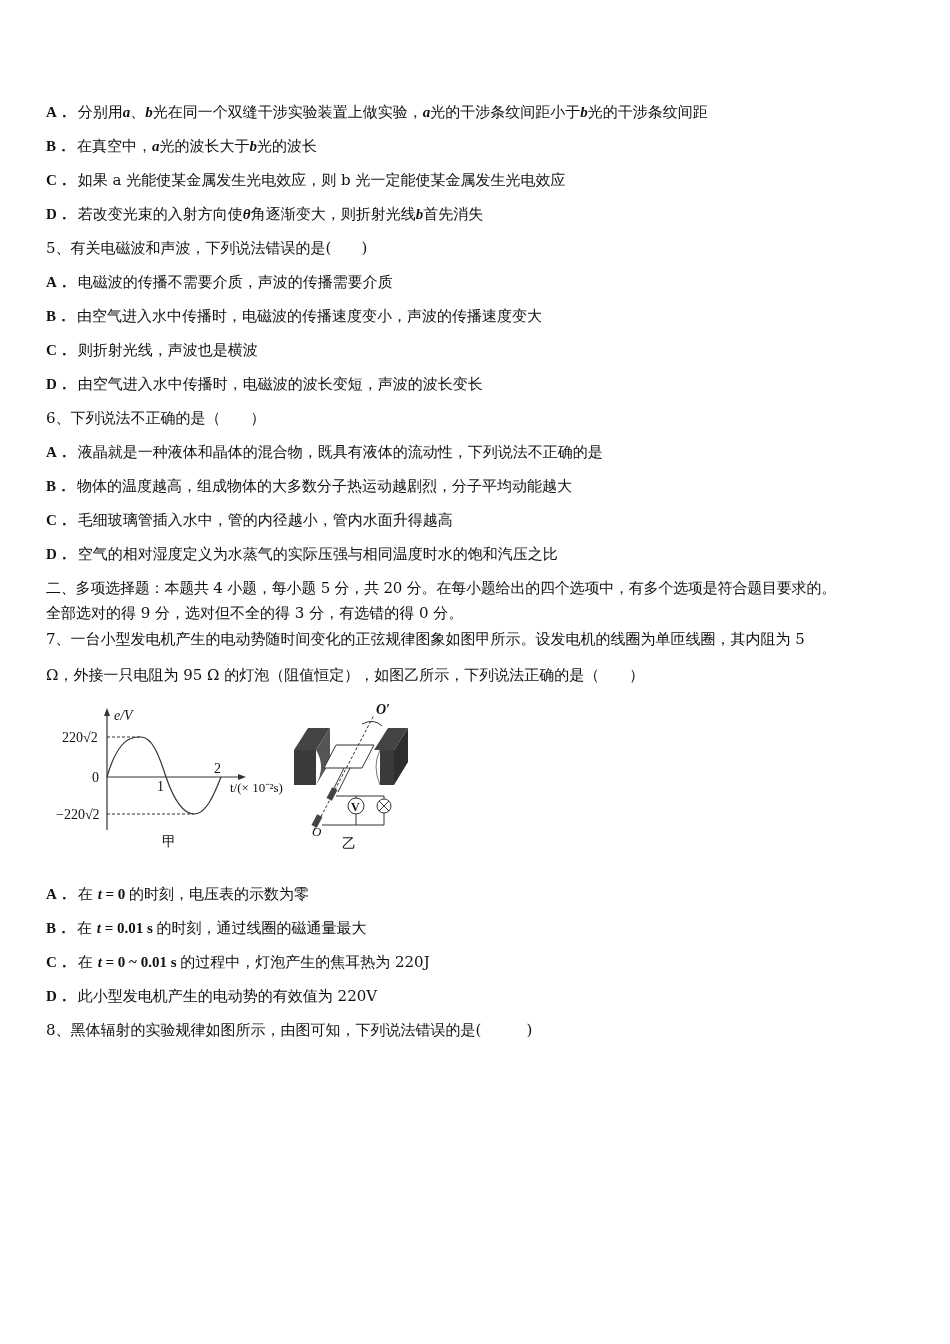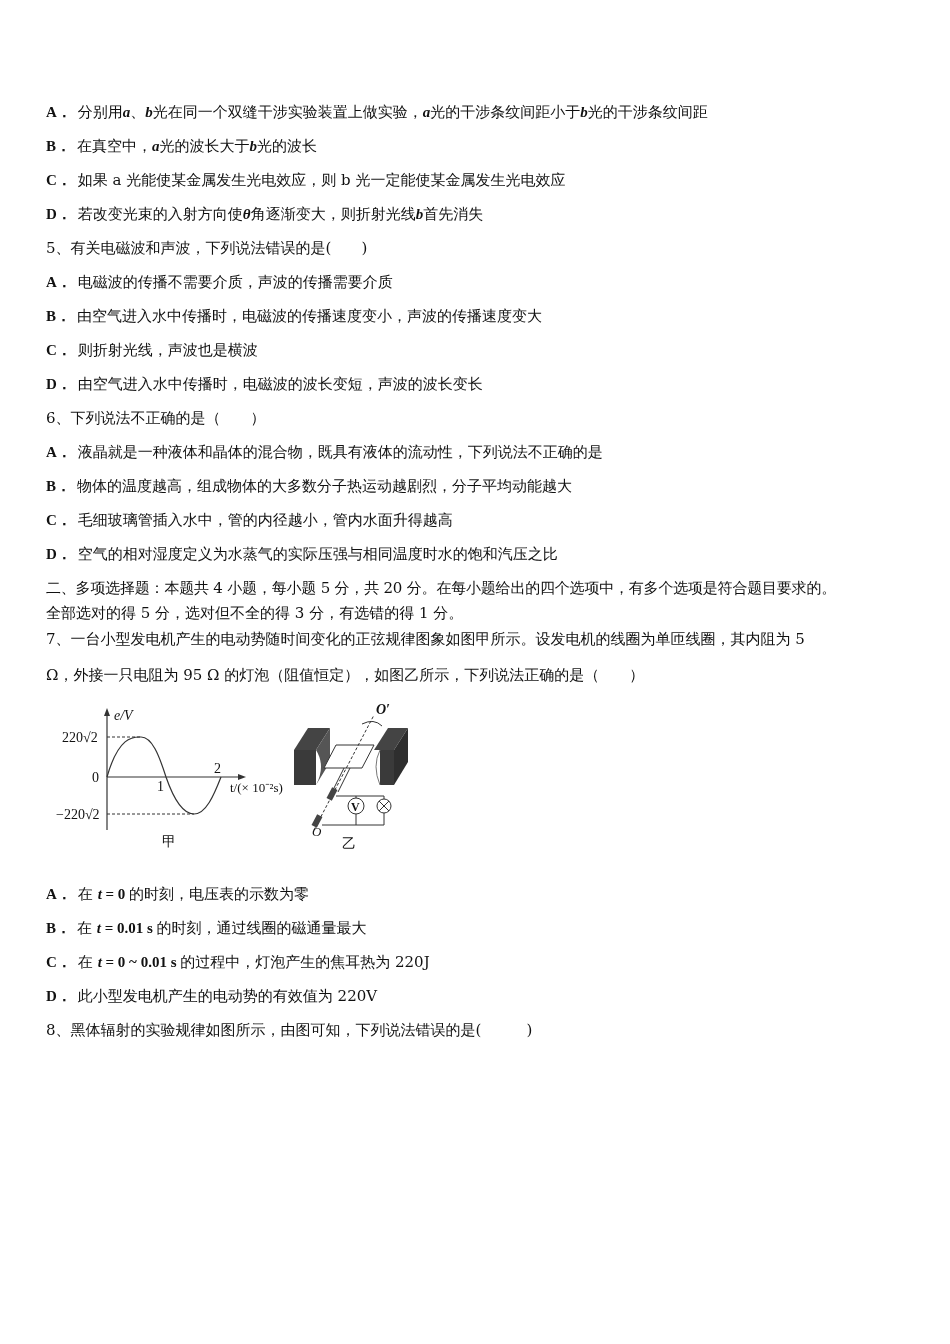--- a/index.html
+++ b/index.html
@@ -33,21 +33,21 @@
 <div class="line" style="top:340px"><span class="opt">C．</span><span>则折射光线，声波也是横波</span></div>
 <div class="line" style="top:374px"><span class="opt">D．</span><span>由空气进入水中传播时，电磁波的波长变短，声波的波长变长</span></div>
 
 <div class="line" style="top:408px">6、下列说法不正确的是（　　）</div>
 <div class="line" style="top:442px"><span class="opt">A．</span><span>液晶就是一种液体和晶体的混合物，既具有液体的流动性，下列说法不正确的是</span></div>
 <div class="line" style="top:476px"><span class="opt">B．</span><span>物体的温度越高，组成物体的大多数分子热运动越剧烈，分子平均动能越大</span></div>
 <div class="line" style="top:510px"><span class="opt">C．</span><span>毛细玻璃管插入水中，管的内径越小，管内水面升得越高</span></div>
 <div class="line" style="top:544px"><span class="opt">D．</span><span>空气的相对湿度定义为水蒸气的实际压强与相同温度时水的饱和汽压之比</span></div>
 
 <div class="line" style="top:578px;letter-spacing:-0.2px">二、多项选择题：本题共 4 小题，每小题 5 分，共 20 分。在每小题给出的四个选项中，有多个选项是符合题目要求的。</div>
-<div class="line" style="top:603px">全部选对的得 5 分，选对但不全的得 3 分，有选错的得 1 分。</div>
+<div class="line" style="top:603px">全部选对的得 9 分，选对但不全的得 3 分，有选错的得 0 分。</div>
 
 <div class="line" style="top:629px">7、一台小型发电机产生的电动势随时间变化的正弦规律图象如图甲所示。设发电机的线圈为单匝线圈，其内阻为 5</div>
 <div class="line" style="top:665px">Ω，外接一只电阻为 95 Ω 的灯泡（阻值恒定），如图乙所示，下列说法正确的是（　　）</div>
 
 <div class="fig">
   <svg width="380" height="160" viewBox="0 0 380 160">
 
     <g font-family="Liberation Serif, serif" font-size="14" fill="#111">
       <line x1="63" y1="130" x2="63" y2="12" stroke="#333" stroke-width="1.2"></line>
       <polygon points="63,8 60,16 66,16" fill="#333"></polygon>

